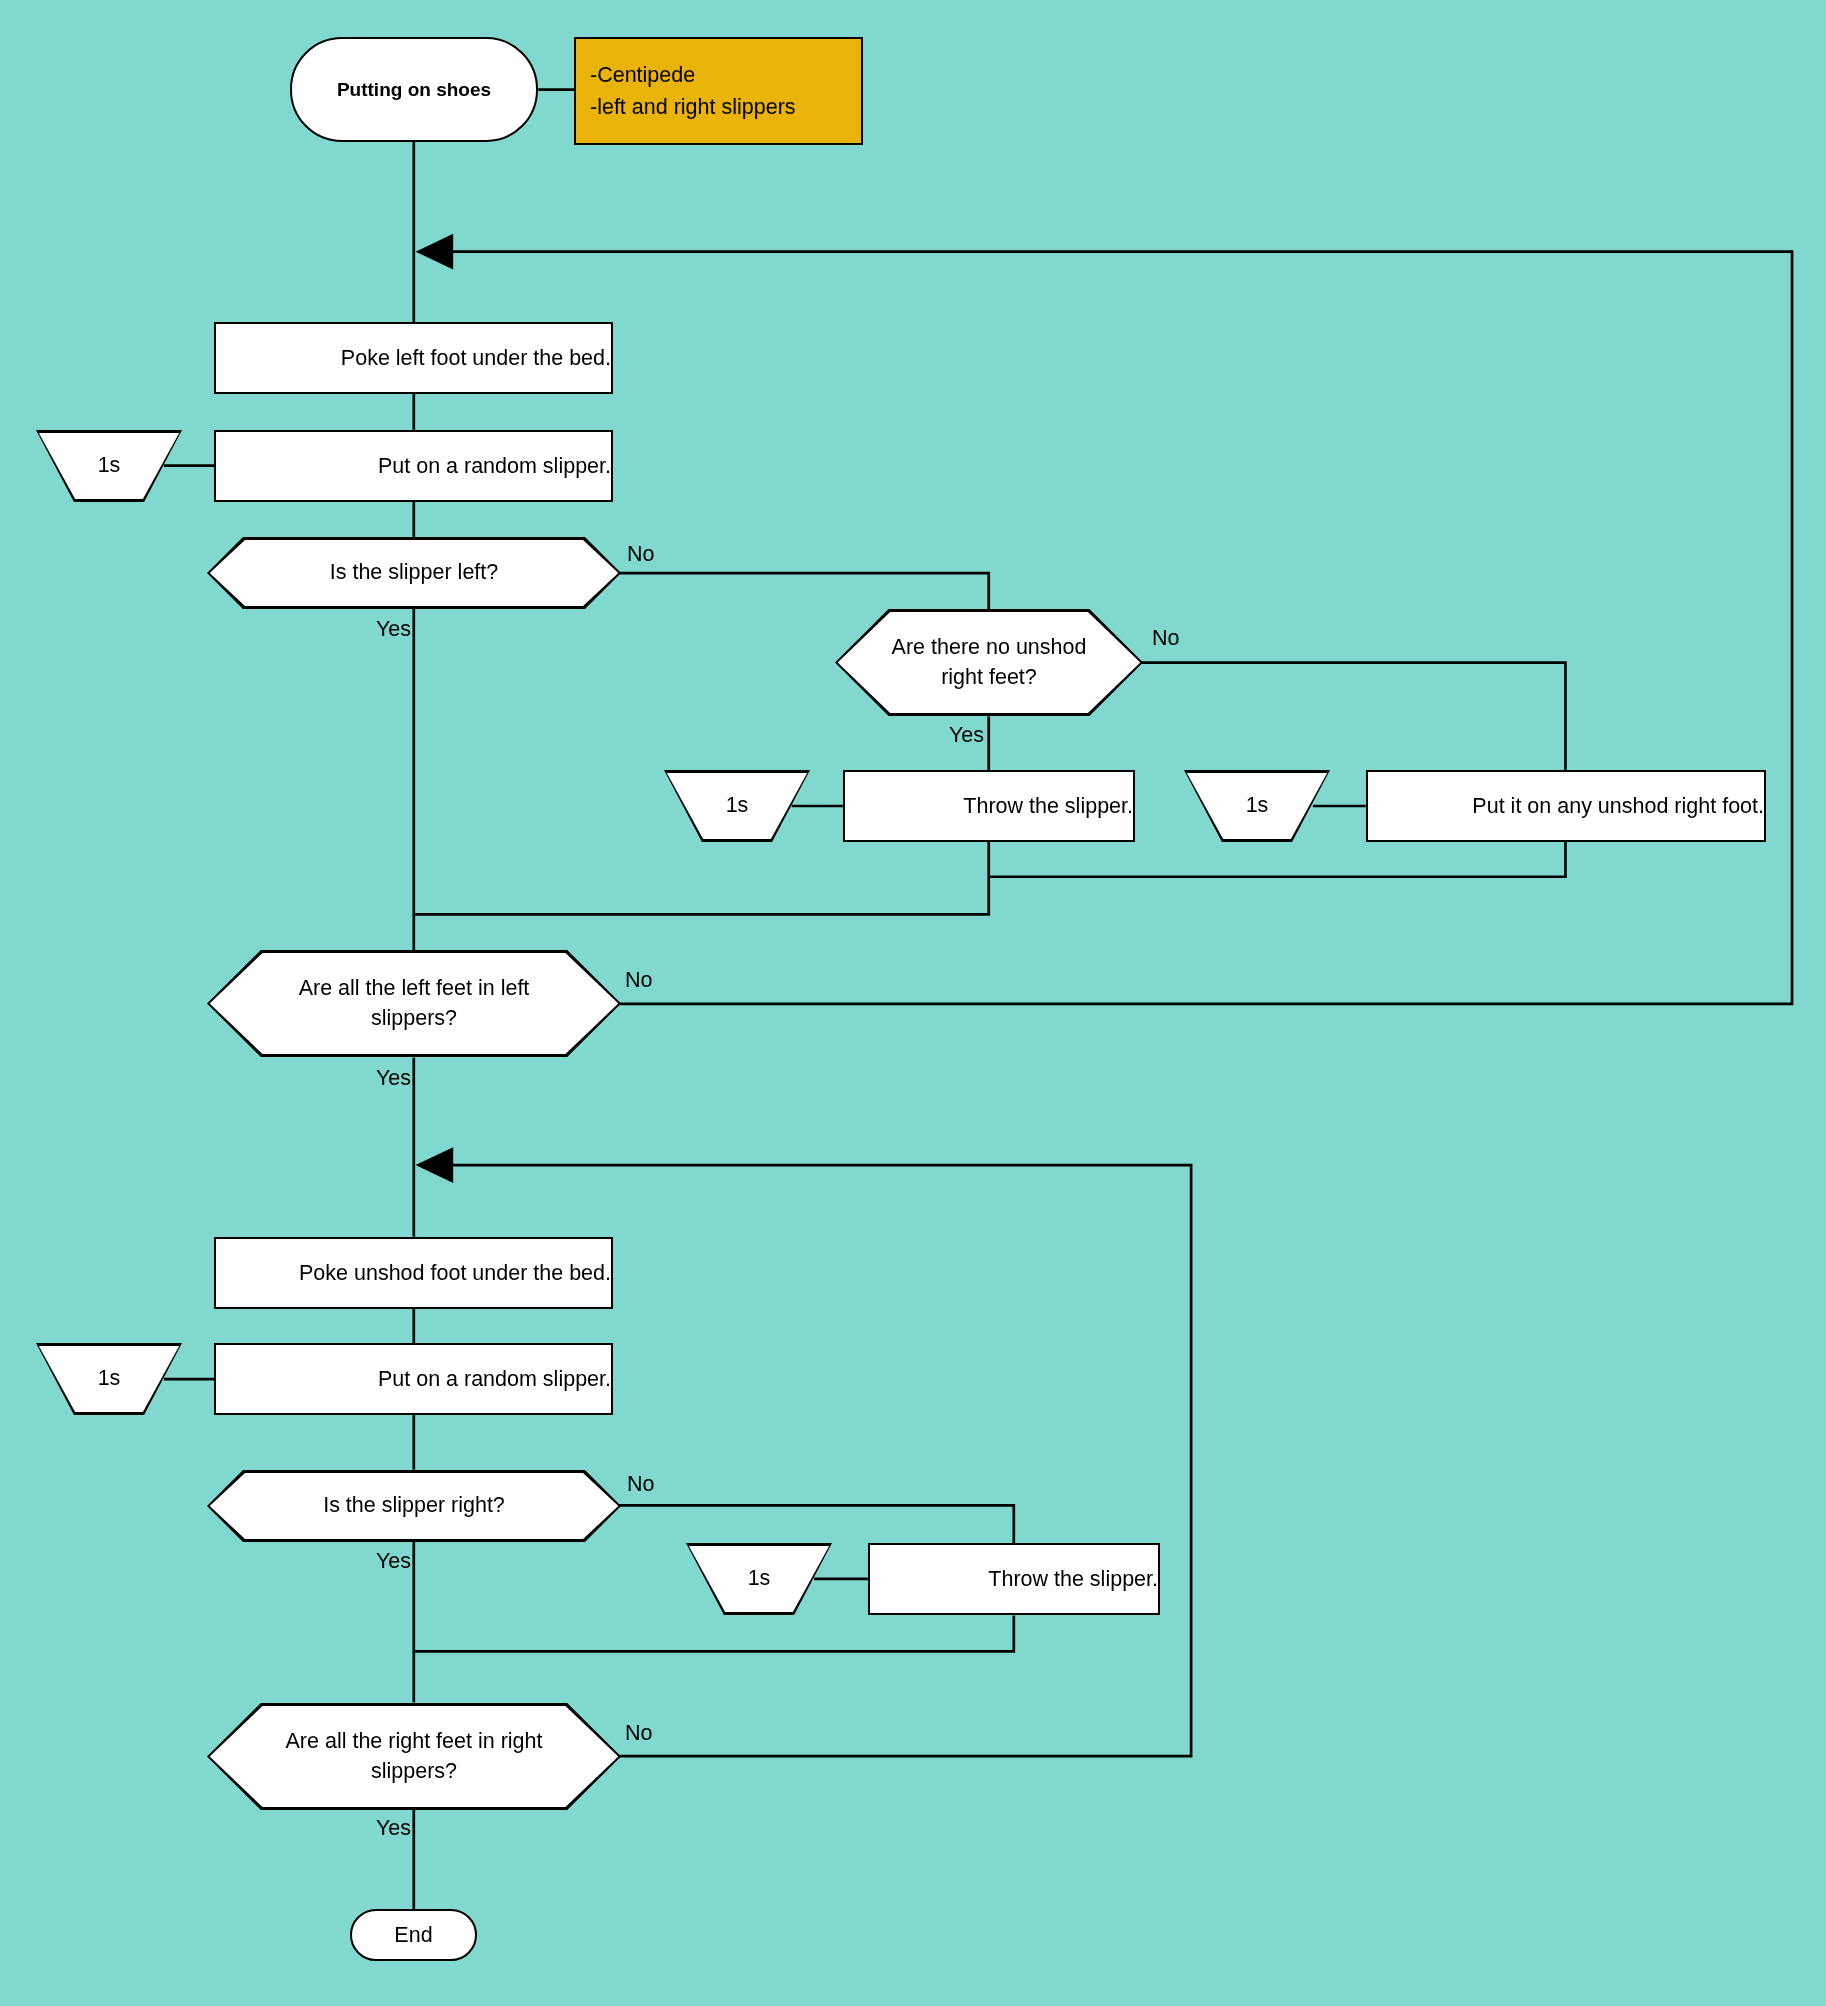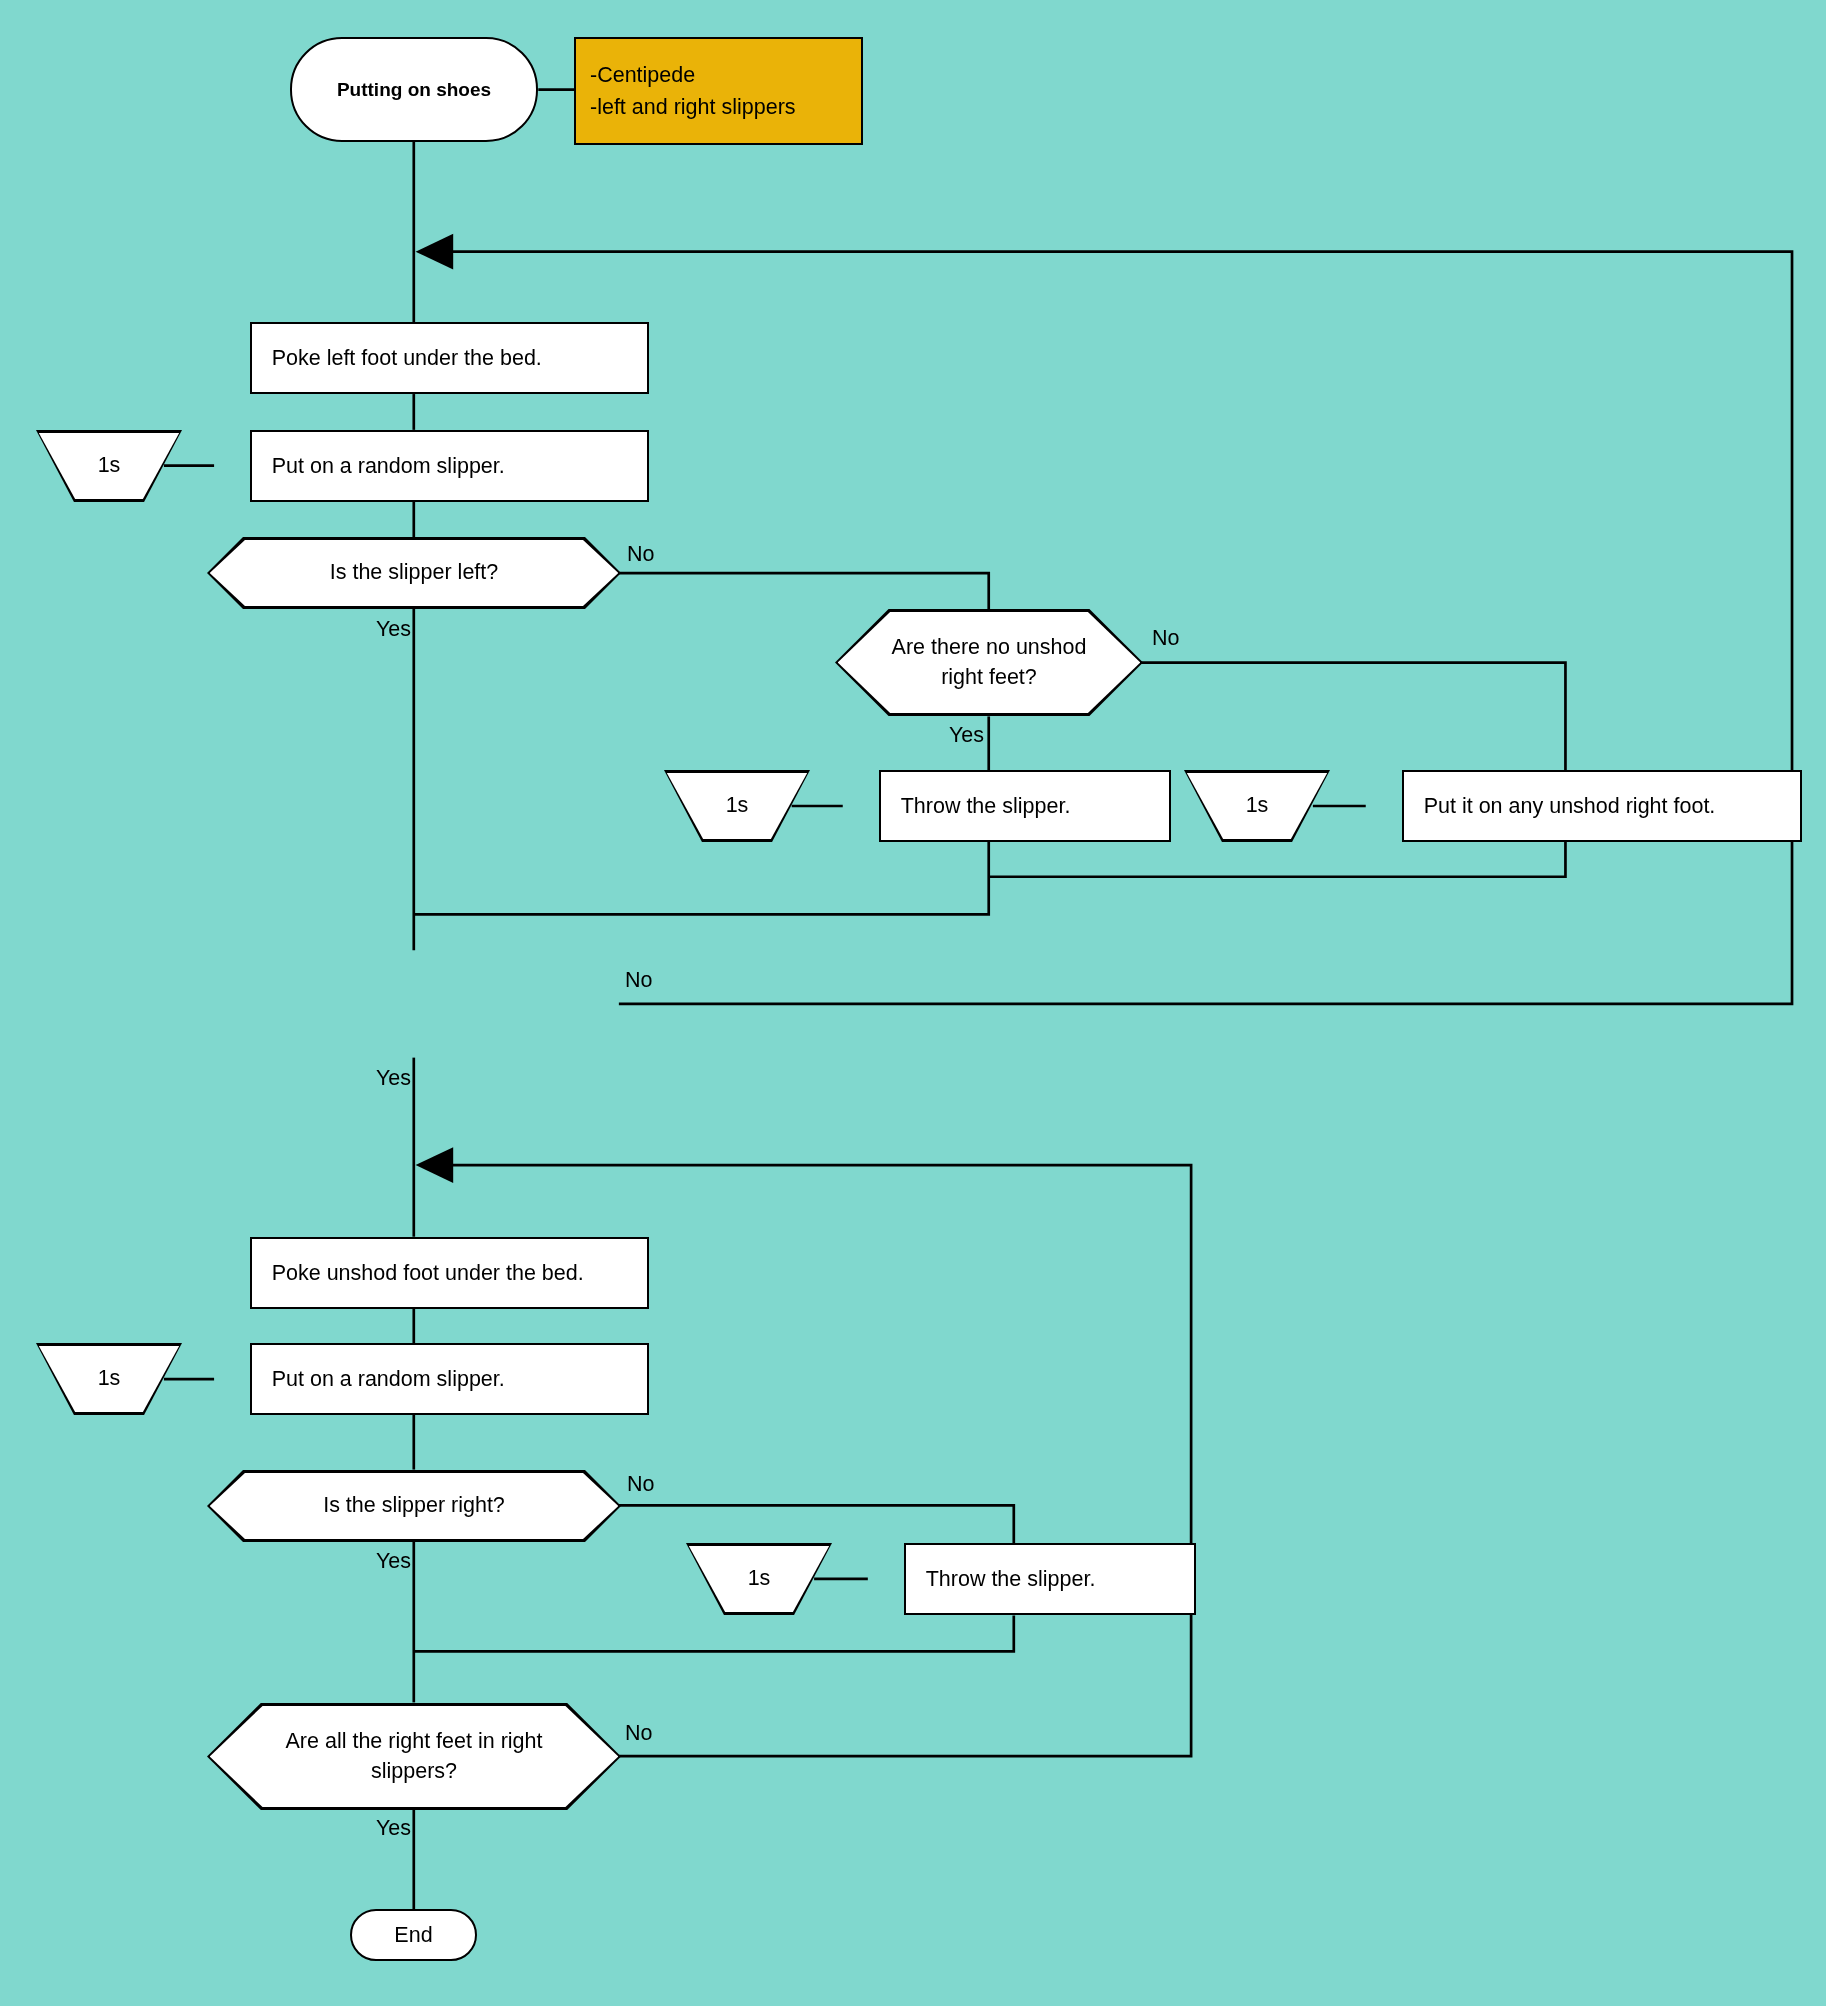--- a/index.html
+++ b/index.html
@@ -5,22 +5,22 @@
   html,body{margin:0;padding:0;}
   .canvas{
     position:relative;width:1827px;height:2006px;overflow:hidden;
     background:#80d8ce;color:#000;
     font-family:"Liberation Sans",sans-serif;font-size:21.5px;
   }
   .canvas svg.wires{position:absolute;left:0;top:0;width:1827px;height:2006px;}
   .node{position:absolute;box-sizing:border-box;}
   .rect{
     background:#fff;border:2.7px solid #000;
-    display:flex;align-items:center;justify-content:flex-start;
-    padding-left:19.7px;text-align:left;line-height:29px;margin-left:36px;
+    display:flex;align-items:center;justify-content:flex-end;
+    padding-left:19.7px;text-align:left;line-height:29px;
   }
   .terminal{
     background:#fff;border:2.7px solid #000;
     display:flex;align-items:center;justify-content:center;
     text-align:center;line-height:30px;
   }
   .start{border-radius:52px;font-weight:bold;font-size:19px;}
   .end{border-radius:26px;}
   .note{
     background:#eab308;border:2.7px solid #000;
@@ -129,20 +129,26 @@
   <div class="node poly trap" style="left:1184px;top:770px;width:146px;height:72px;">
     <div class="pfill"></div>
     <div class="pinner">
       <span>1s</span>
     </div>
   </div>
   <div class="node rect" style="left:1366px;top:770px;width:400px;height:72px;">
     <span>Put it on any unshod right foot.</span>
   </div>
 
+  <div class="node poly hexB" style="left:207px;top:950px;width:414px;height:107px;">
+    <div class="pfill"></div>
+    <div class="pinner">
+      <span style="max-width:296px;">Are all the left feet in left slippers?</span>
+    </div>
+  </div>
   <div class="edge-label" style="left:625px;top:967px;">No</div>
   <div class="edge-label r" style="left:330px;top:1065px;">Yes</div>
 
   <div class="node rect" style="left:214px;top:1237px;width:399px;height:72px;">
     <span>Poke unshod foot under the bed.</span>
   </div>
 
   <div class="node poly trap" style="left:36px;top:1343px;width:146px;height:72px;">
     <div class="pfill"></div>
     <div class="pinner">

